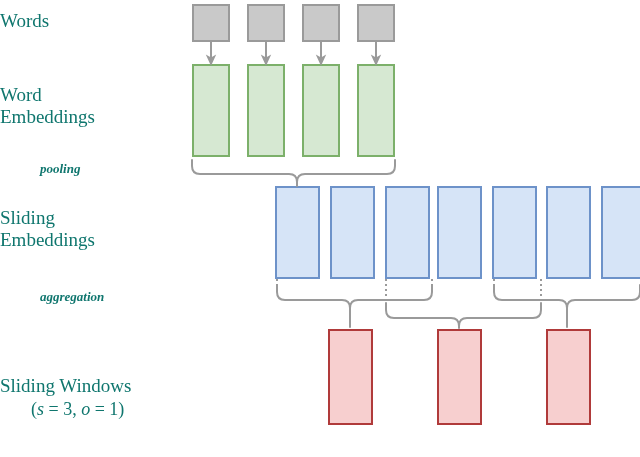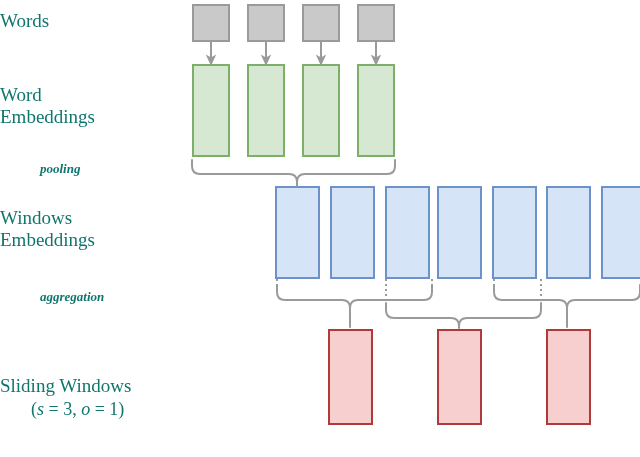--- a/index.html
+++ b/index.html
@@ -82,21 +82,21 @@
   <div class="label major" style="left:0px; top:84px; width:178px;">
     <span>Word</span><br>
     <span>Embeddings</span>
   </div>
 
   <div class="label minor" style="left:0px; top:161px; width:170px;">
     <span>pooling</span>
   </div>
 
   <div class="label major" style="left:0px; top:207px; width:180px;">
-    <span>Windows</span><br>
+    <span>Sliding</span><br>
     <span>Embeddings</span>
   </div>
 
   <div class="label minor" style="left:0px; top:289px; width:172px;">
     <span>aggregation</span>
   </div>
 
   <div class="label major" style="left:0px; top:375px; width:200px;">
     <span>Sliding Windows</span>
   </div>

